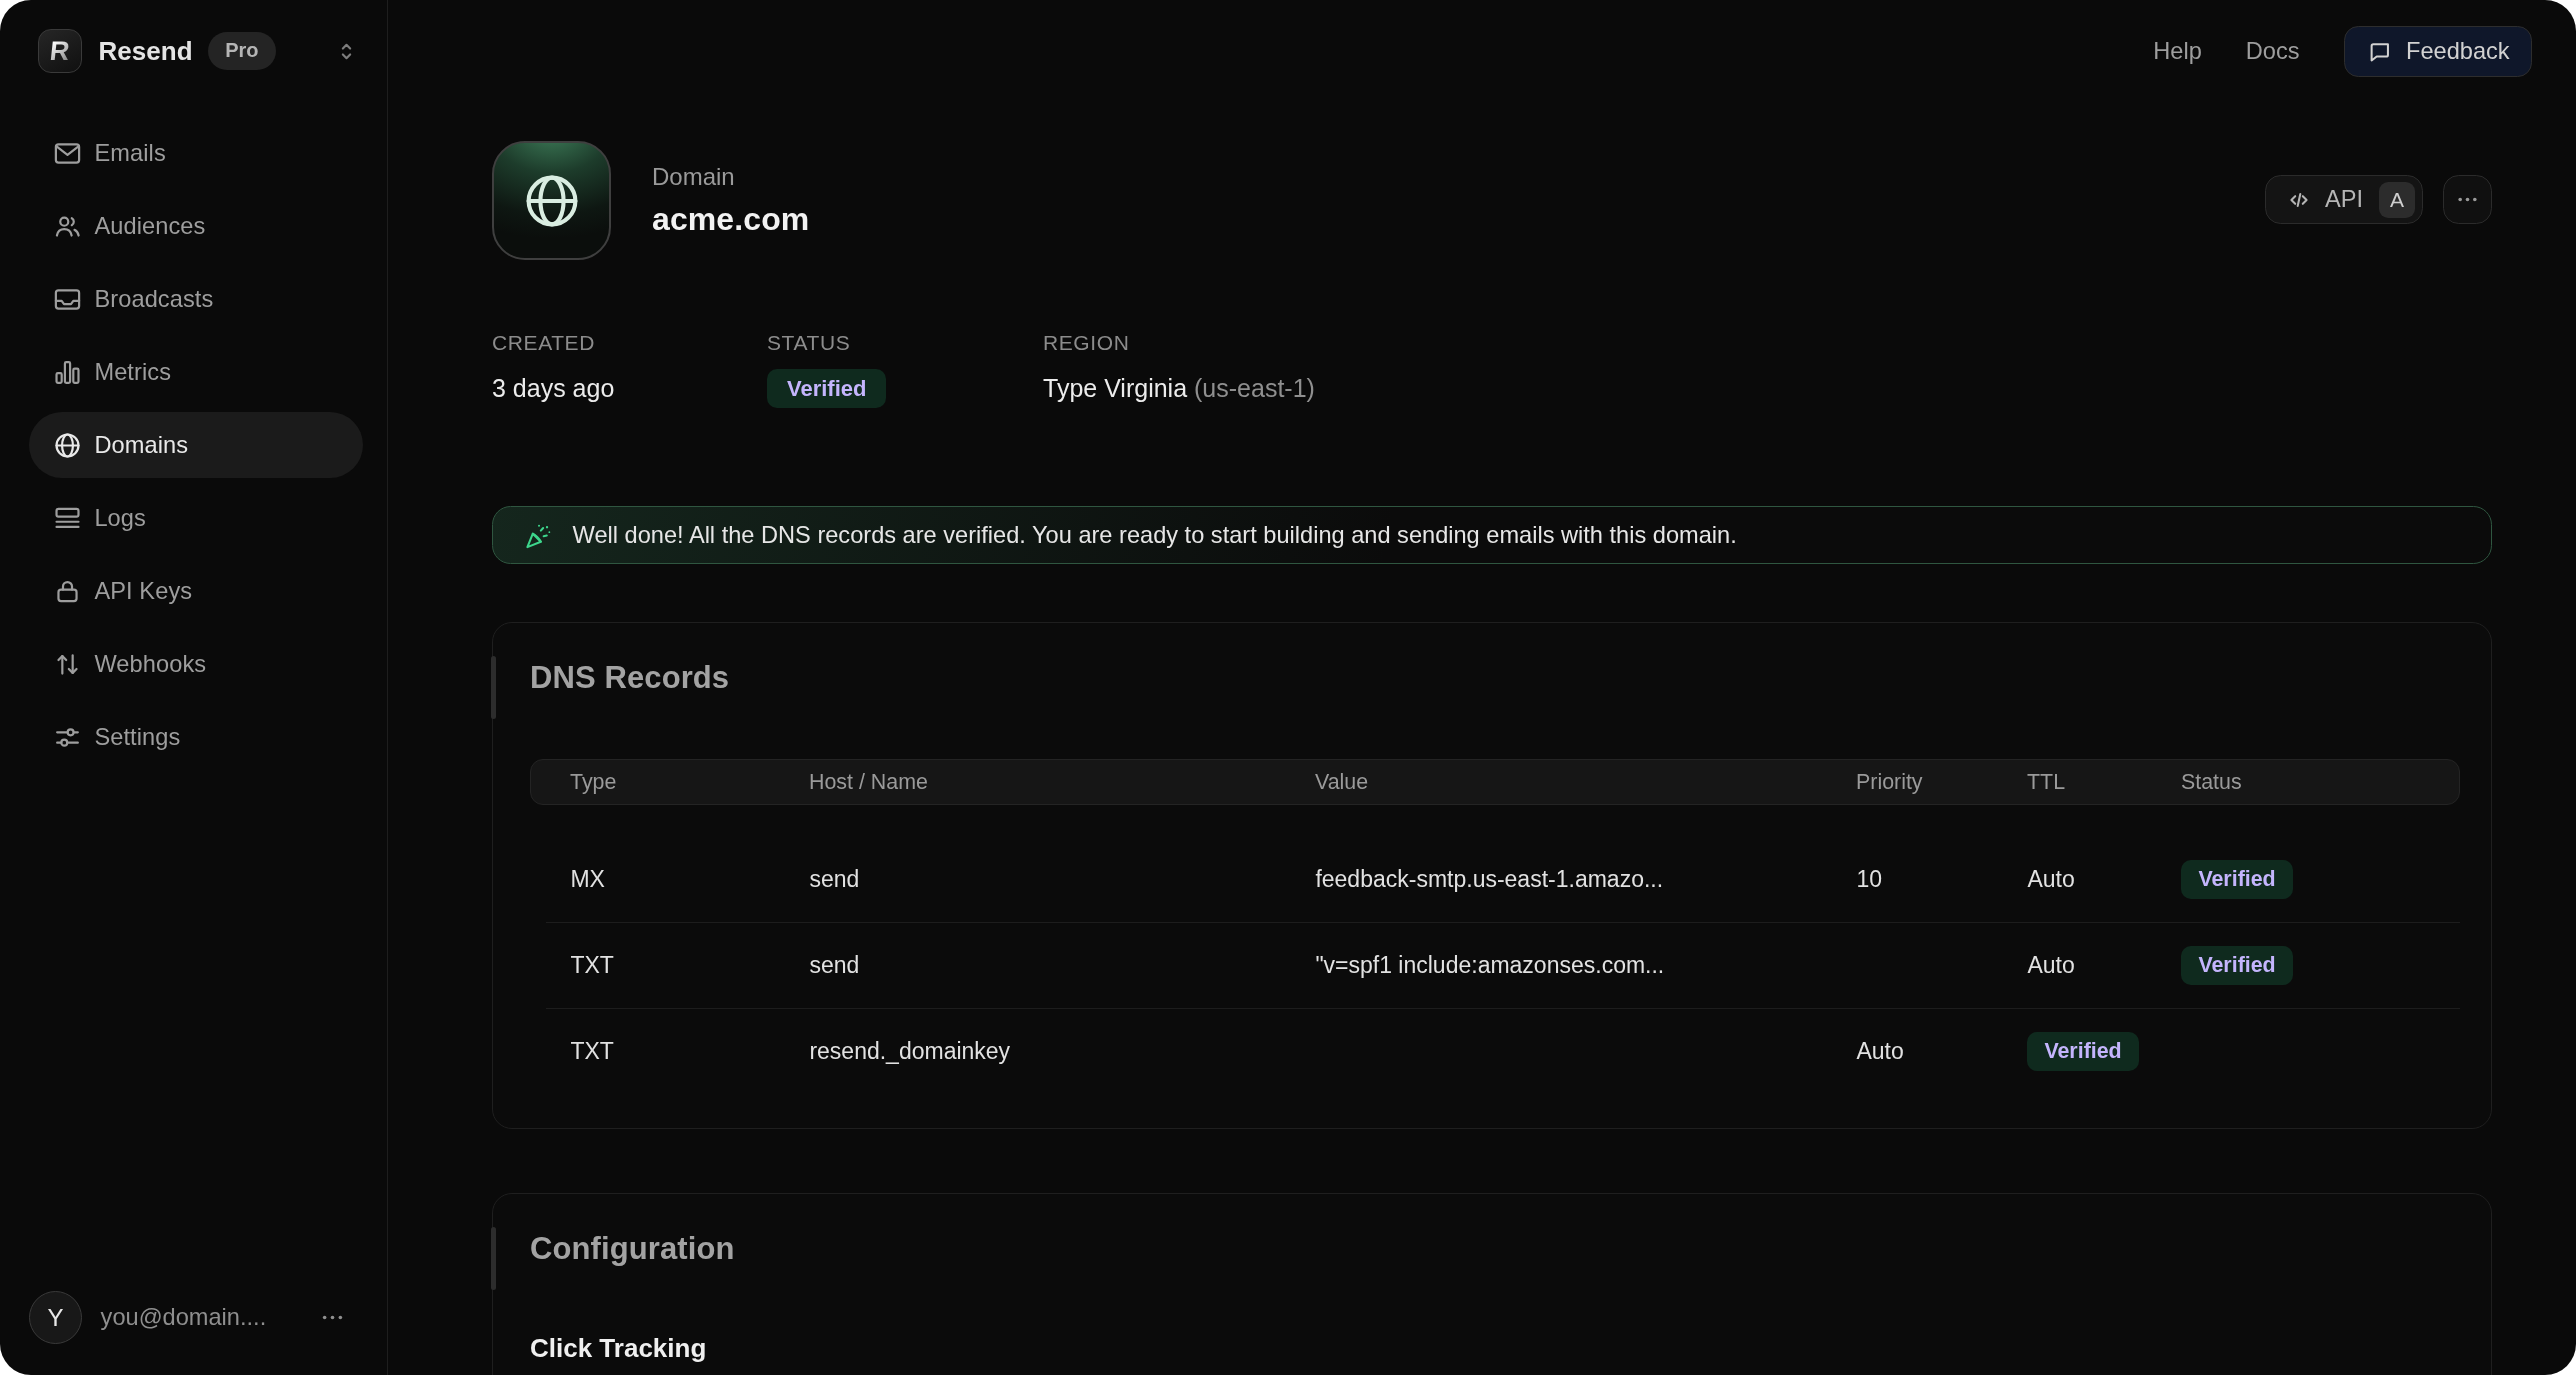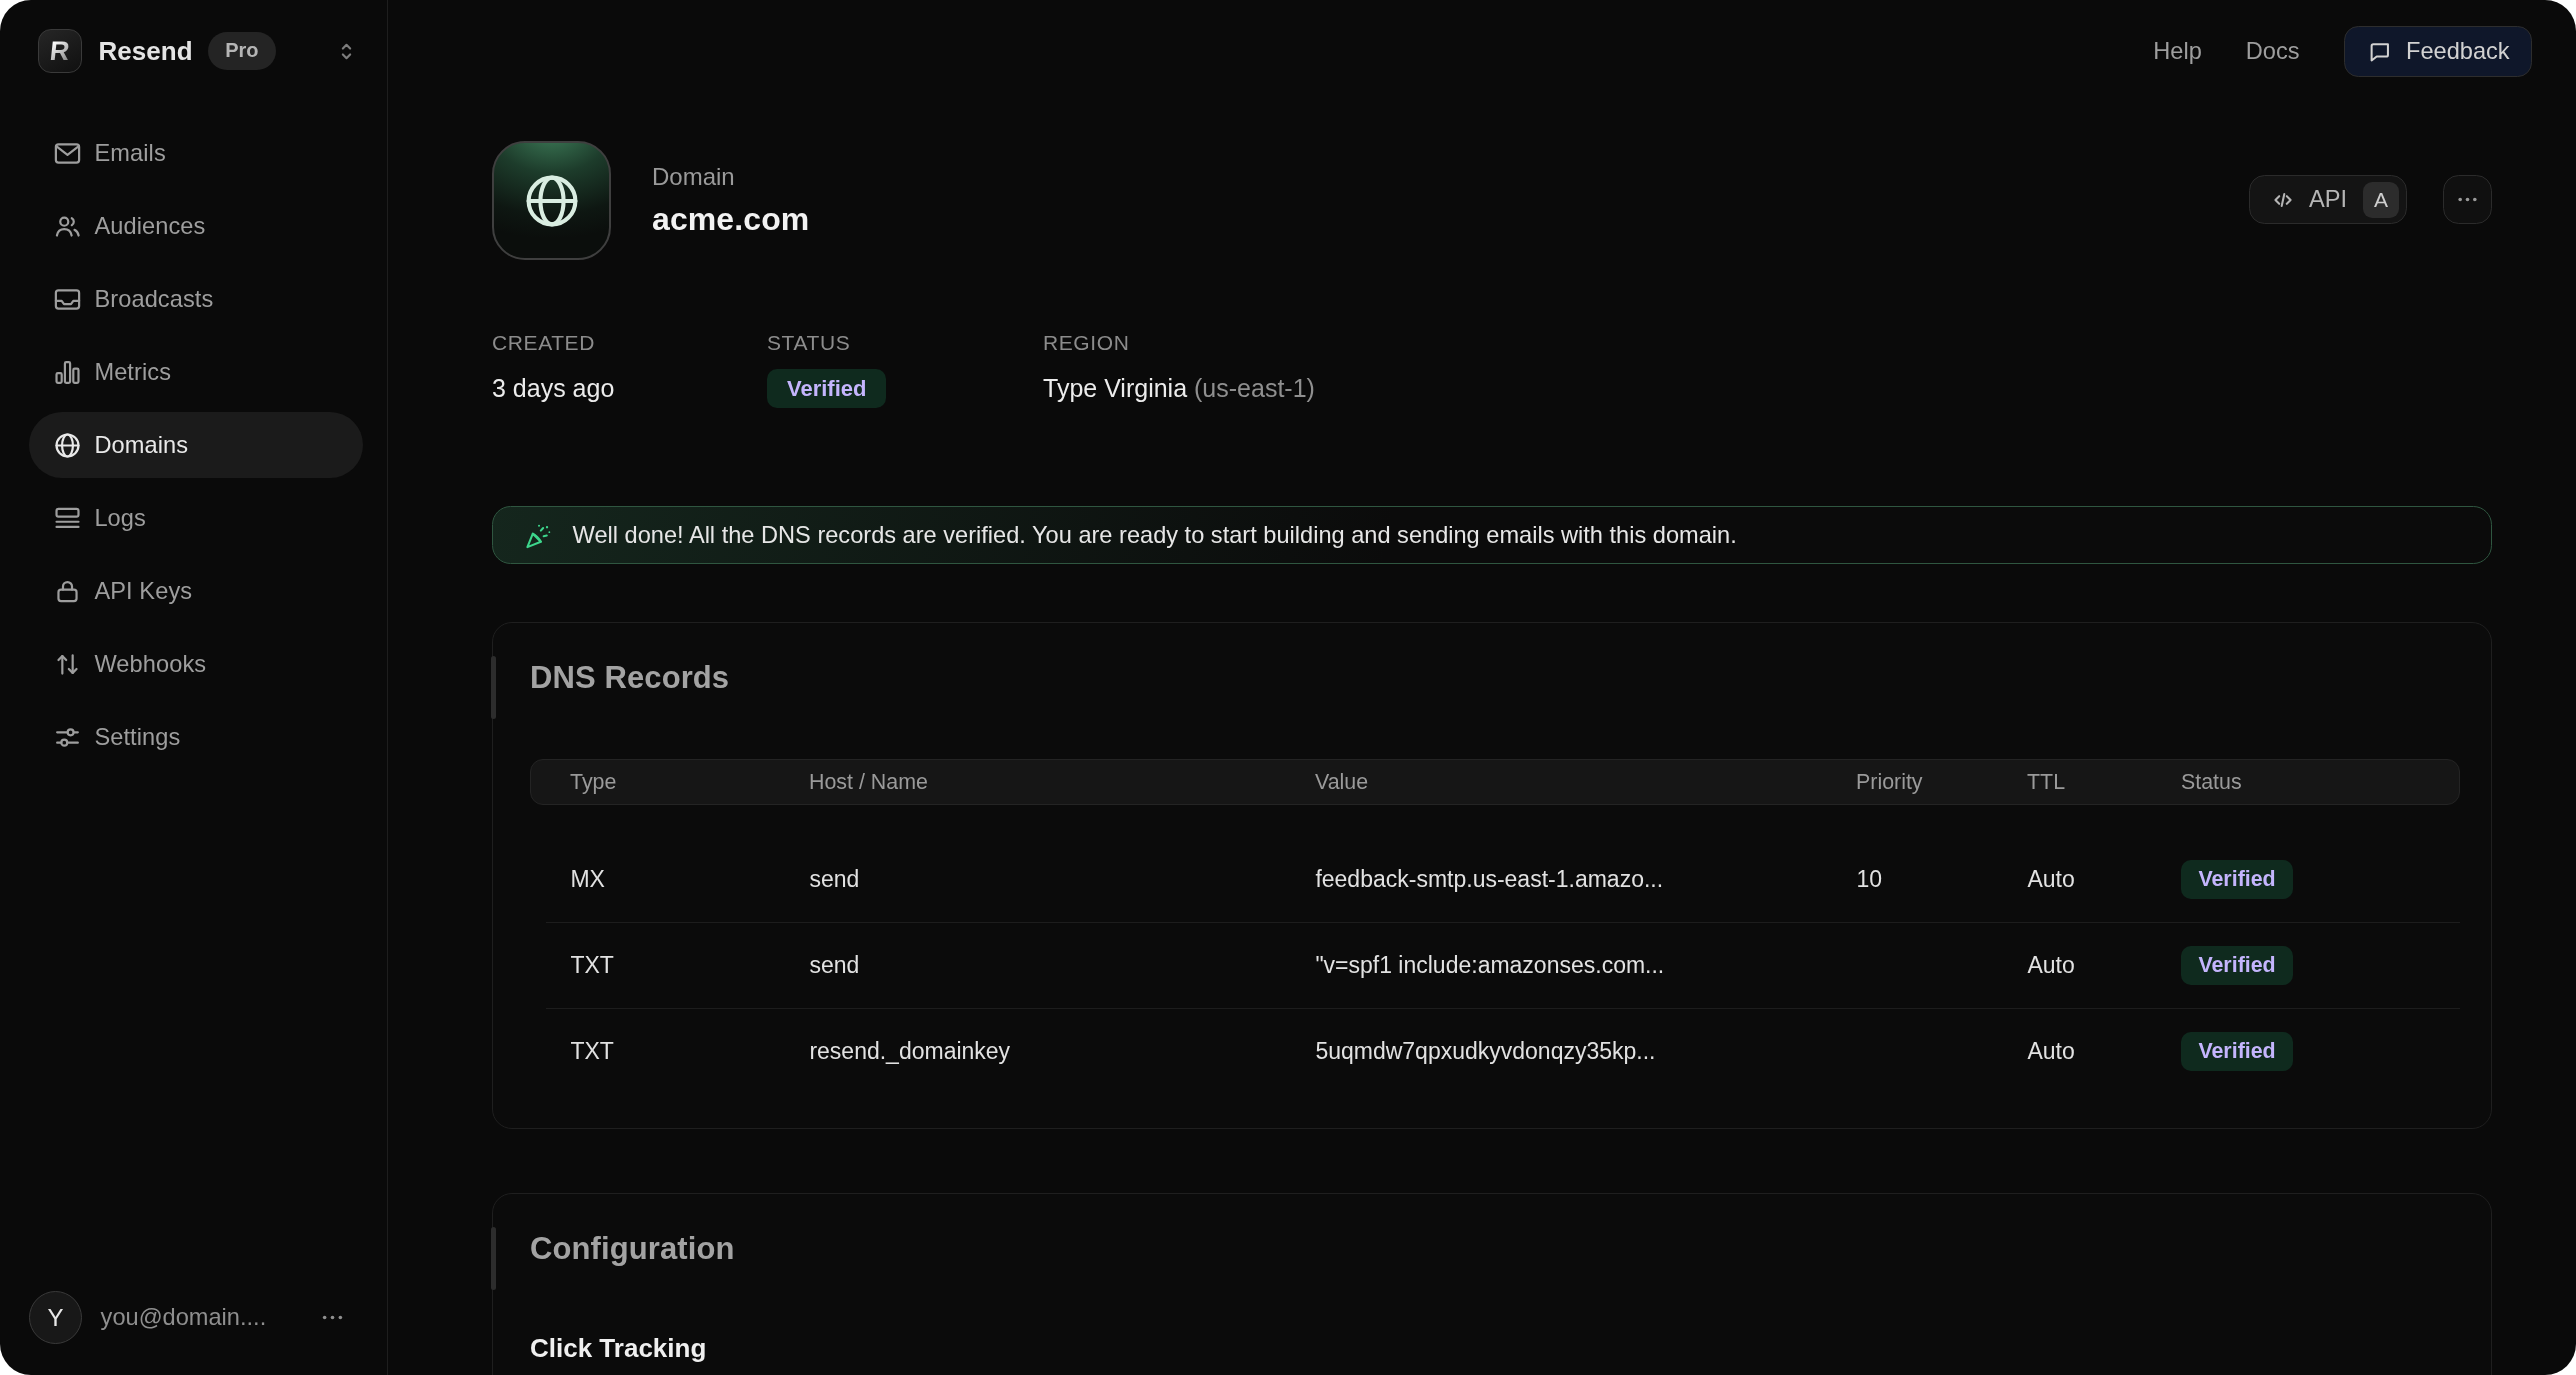--- a/index.html
+++ b/index.html
@@ -37,21 +37,21 @@
   .feedback-btn { display:flex; align-items:center; gap:13px; border:1.4px solid #2d2d2d; border-radius:14.3px;
     height:51px; padding:0 21.4px; font-size:23.6px; color:#d2d2d2; background:#0f172a; cursor:pointer; }
   .content { padding:141px 84px 0 104px; }
   .page-head { display:flex; align-items:flex-start; justify-content:space-between; }
   .page-id { display:flex; align-items:center; gap:41px; }
   .domain-avatar { width:119px; height:119px; border-radius:33px; border:2.9px solid #3F3F3F;
     background:radial-gradient(130% 95% at 50% -12%, #3E7D59 0%, #1D3C2B 40%, #0E1712 78%, #0B0E0C 100%);
     display:flex; align-items:center; justify-content:center; }
   .entity-label { font-size:24px; color:#9a9a9a; }
   .page-title { margin-top:10px; font-size:32px; font-weight:700; color:#f2f2f2; letter-spacing:0.1px; }
-  .actions { display:flex; align-items:flex-end; gap:36px; margin-top:34px; }
+  .actions { display:flex; align-items:flex-end; gap:20px; margin-top:34px; }
   .api-btn { display:flex; align-items:center; border:1.4px solid #2b2b2b; background:#141414; border-radius:15.7px;
     height:49px; padding:0 7.1px 0 20px; gap:13px; color:#b5b5b5; font-size:23.6px; cursor:pointer; }
   .key-hint { width:36px; height:36px; border-radius:9.3px; background:#2c2c2c; color:#cfcfcf; font-size:21px;
     display:flex; align-items:center; justify-content:center; margin-left:2.9px; }
   .more-btn { width:49px; height:49px; border:1.4px solid #2b2b2b; background:#101010; border-radius:15.7px;
     display:flex; align-items:center; justify-content:center; color:#9a9a9a; cursor:pointer; }
   
   .meta { display:flex; margin-top:71px; }
   .meta-block.b1 { width:275px; } .meta-block.b2 { width:276px; }
   .meta-label { font-size:21px; color:#8c8c8c; letter-spacing:0.6px; }
@@ -328,21 +328,20 @@
               <span class="cell">TXT</span>
               <span class="cell">send</span>
               <span class="cell">"v=spf1 include:amazonses.com...</span>
               <span class="cell"></span>
               <span class="cell">Auto</span>
               <span class="cell"><span class="badge row-badge">Verified</span></span>
             </div>
             <div class="dns-grid dns-row">
               <span class="cell">TXT</span>
               <span class="cell">resend._domainkey</span>
-              <span class="cell">5uqmdw7qpxudkyvdonqzy35kp...</span>
               <span class="cell"></span>
               <span class="cell">Auto</span>
               <span class="cell"><span class="badge row-badge">Verified</span></span>
             </div>
           </div>
         </div>
       </section>
 
       <section class="card config">
         <span class="card-notch"></span>

